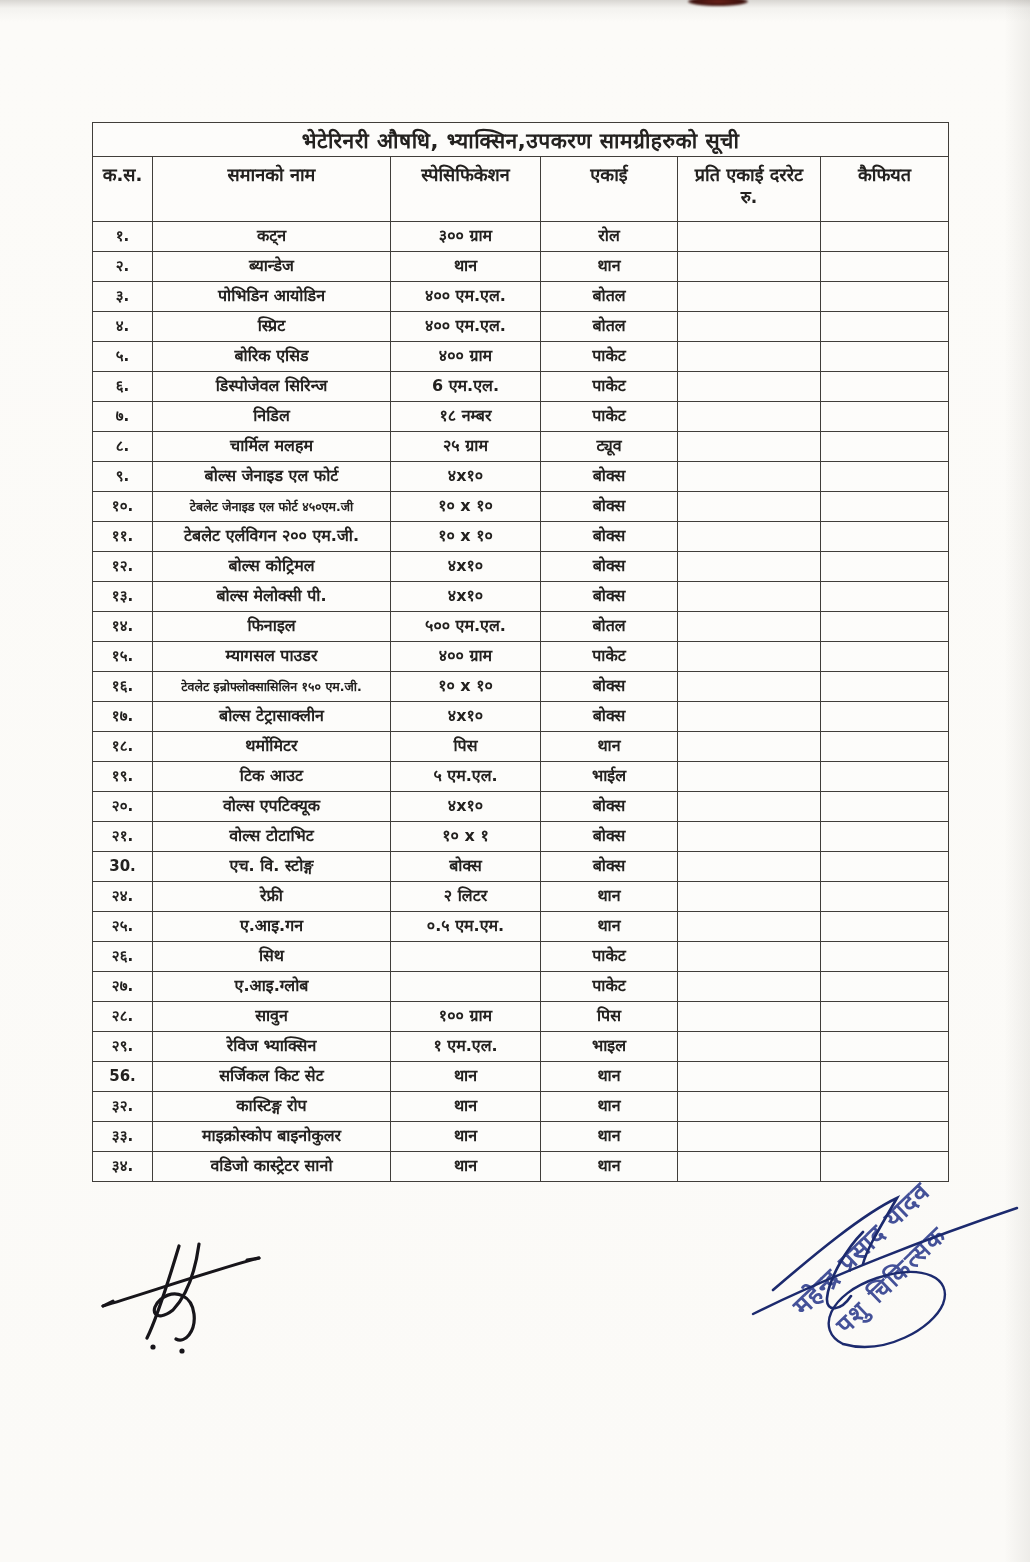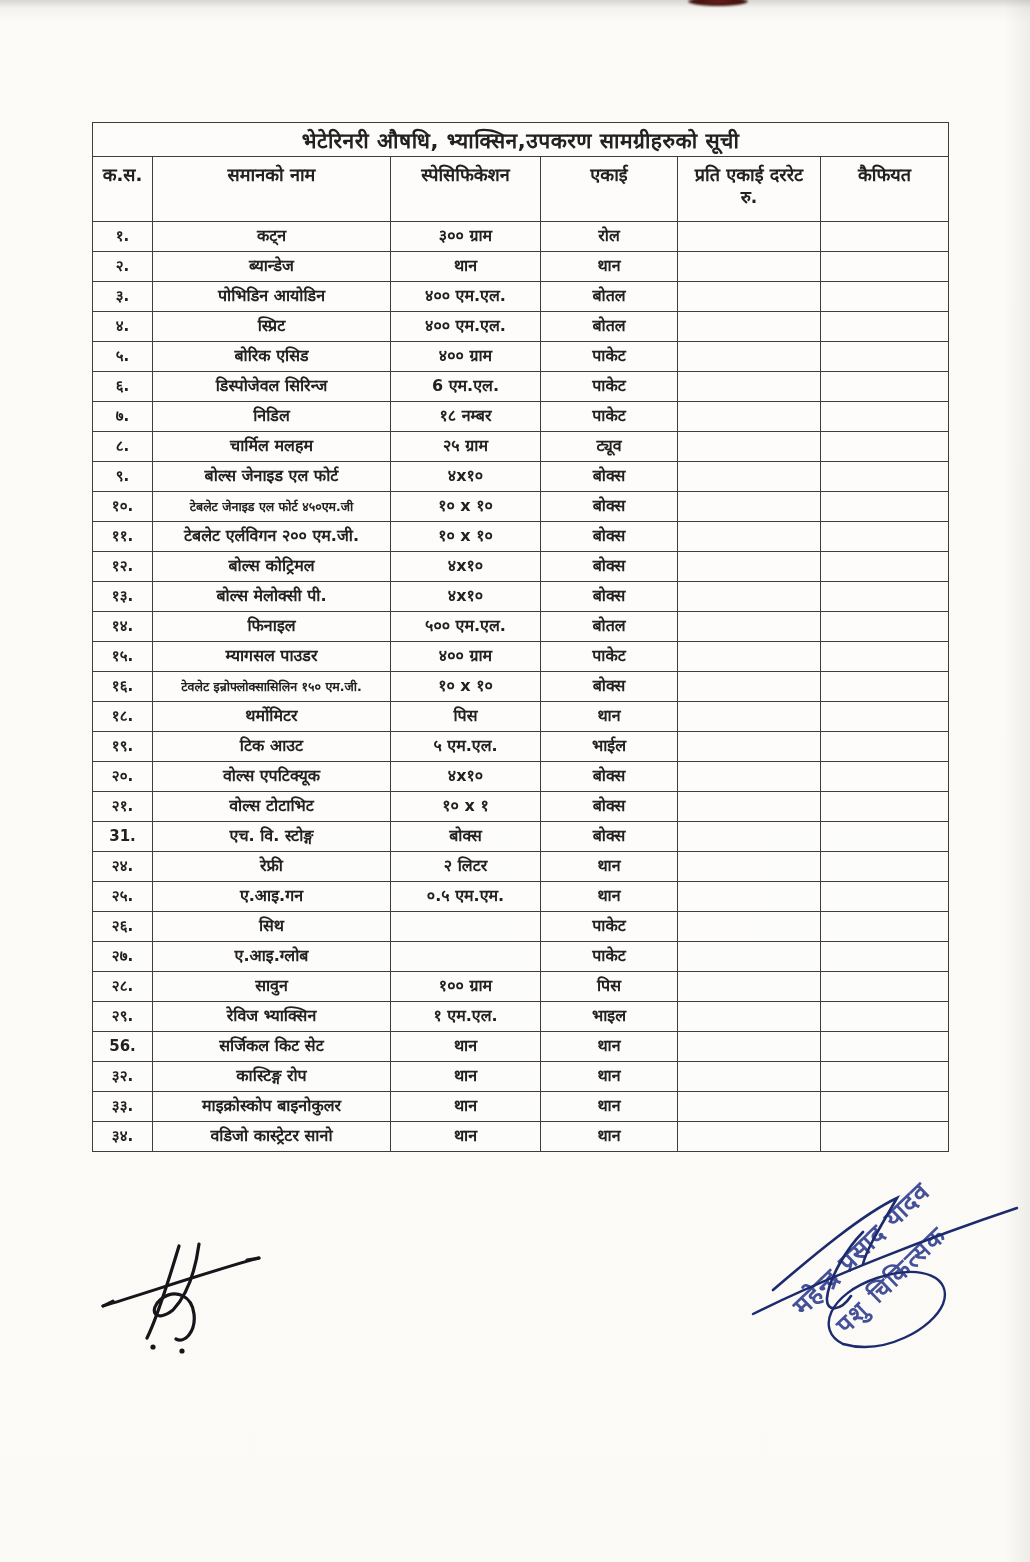--- a/index.html
+++ b/index.html
@@ -209,20 +209,28 @@
     </tr>
         <tr class="small">
       <td class="c-sn">१६.</td>
       <td class="c-name">टेवलेट इन्रोफ्लोक्सासिलिन १५० एम.जी.</td>
       <td class="c-spec">१० x १०</td>
       <td class="c-unit">बोक्स</td>
       <td class="c-rate"></td>
       <td class="c-remarks"></td>
     </tr>
         <tr>
+      <td class="c-sn">१७.</td>
+      <td class="c-name">बोल्स टेट्रासाक्लीन</td>
+      <td class="c-spec">४x१०</td>
+      <td class="c-unit">बोक्स</td>
+      <td class="c-rate"></td>
+      <td class="c-remarks"></td>
+    </tr>
+        <tr>
       <td class="c-sn">१८.</td>
       <td class="c-name">थर्मोमिटर</td>
       <td class="c-spec">पिस</td>
       <td class="c-unit">थान</td>
       <td class="c-rate"></td>
       <td class="c-remarks"></td>
     </tr>
         <tr>
       <td class="c-sn">१९.</td>
       <td class="c-name">टिक आउट</td>
@@ -241,21 +249,21 @@
     </tr>
         <tr>
       <td class="c-sn">२१.</td>
       <td class="c-name">वोल्स टोटाभिट</td>
       <td class="c-spec">१० x १</td>
       <td class="c-unit">बोक्स</td>
       <td class="c-rate"></td>
       <td class="c-remarks"></td>
     </tr>
         <tr>
-      <td class="c-sn">31.</td>
+      <td class="c-sn">30.</td>
       <td class="c-name">एच. वि. स्टोङ्ग</td>
       <td class="c-spec">बोक्स</td>
       <td class="c-unit">बोक्स</td>
       <td class="c-rate"></td>
       <td class="c-remarks"></td>
     </tr>
         <tr>
       <td class="c-sn">२४.</td>
       <td class="c-name">रेफ्री</td>
       <td class="c-spec">२ लिटर</td>

